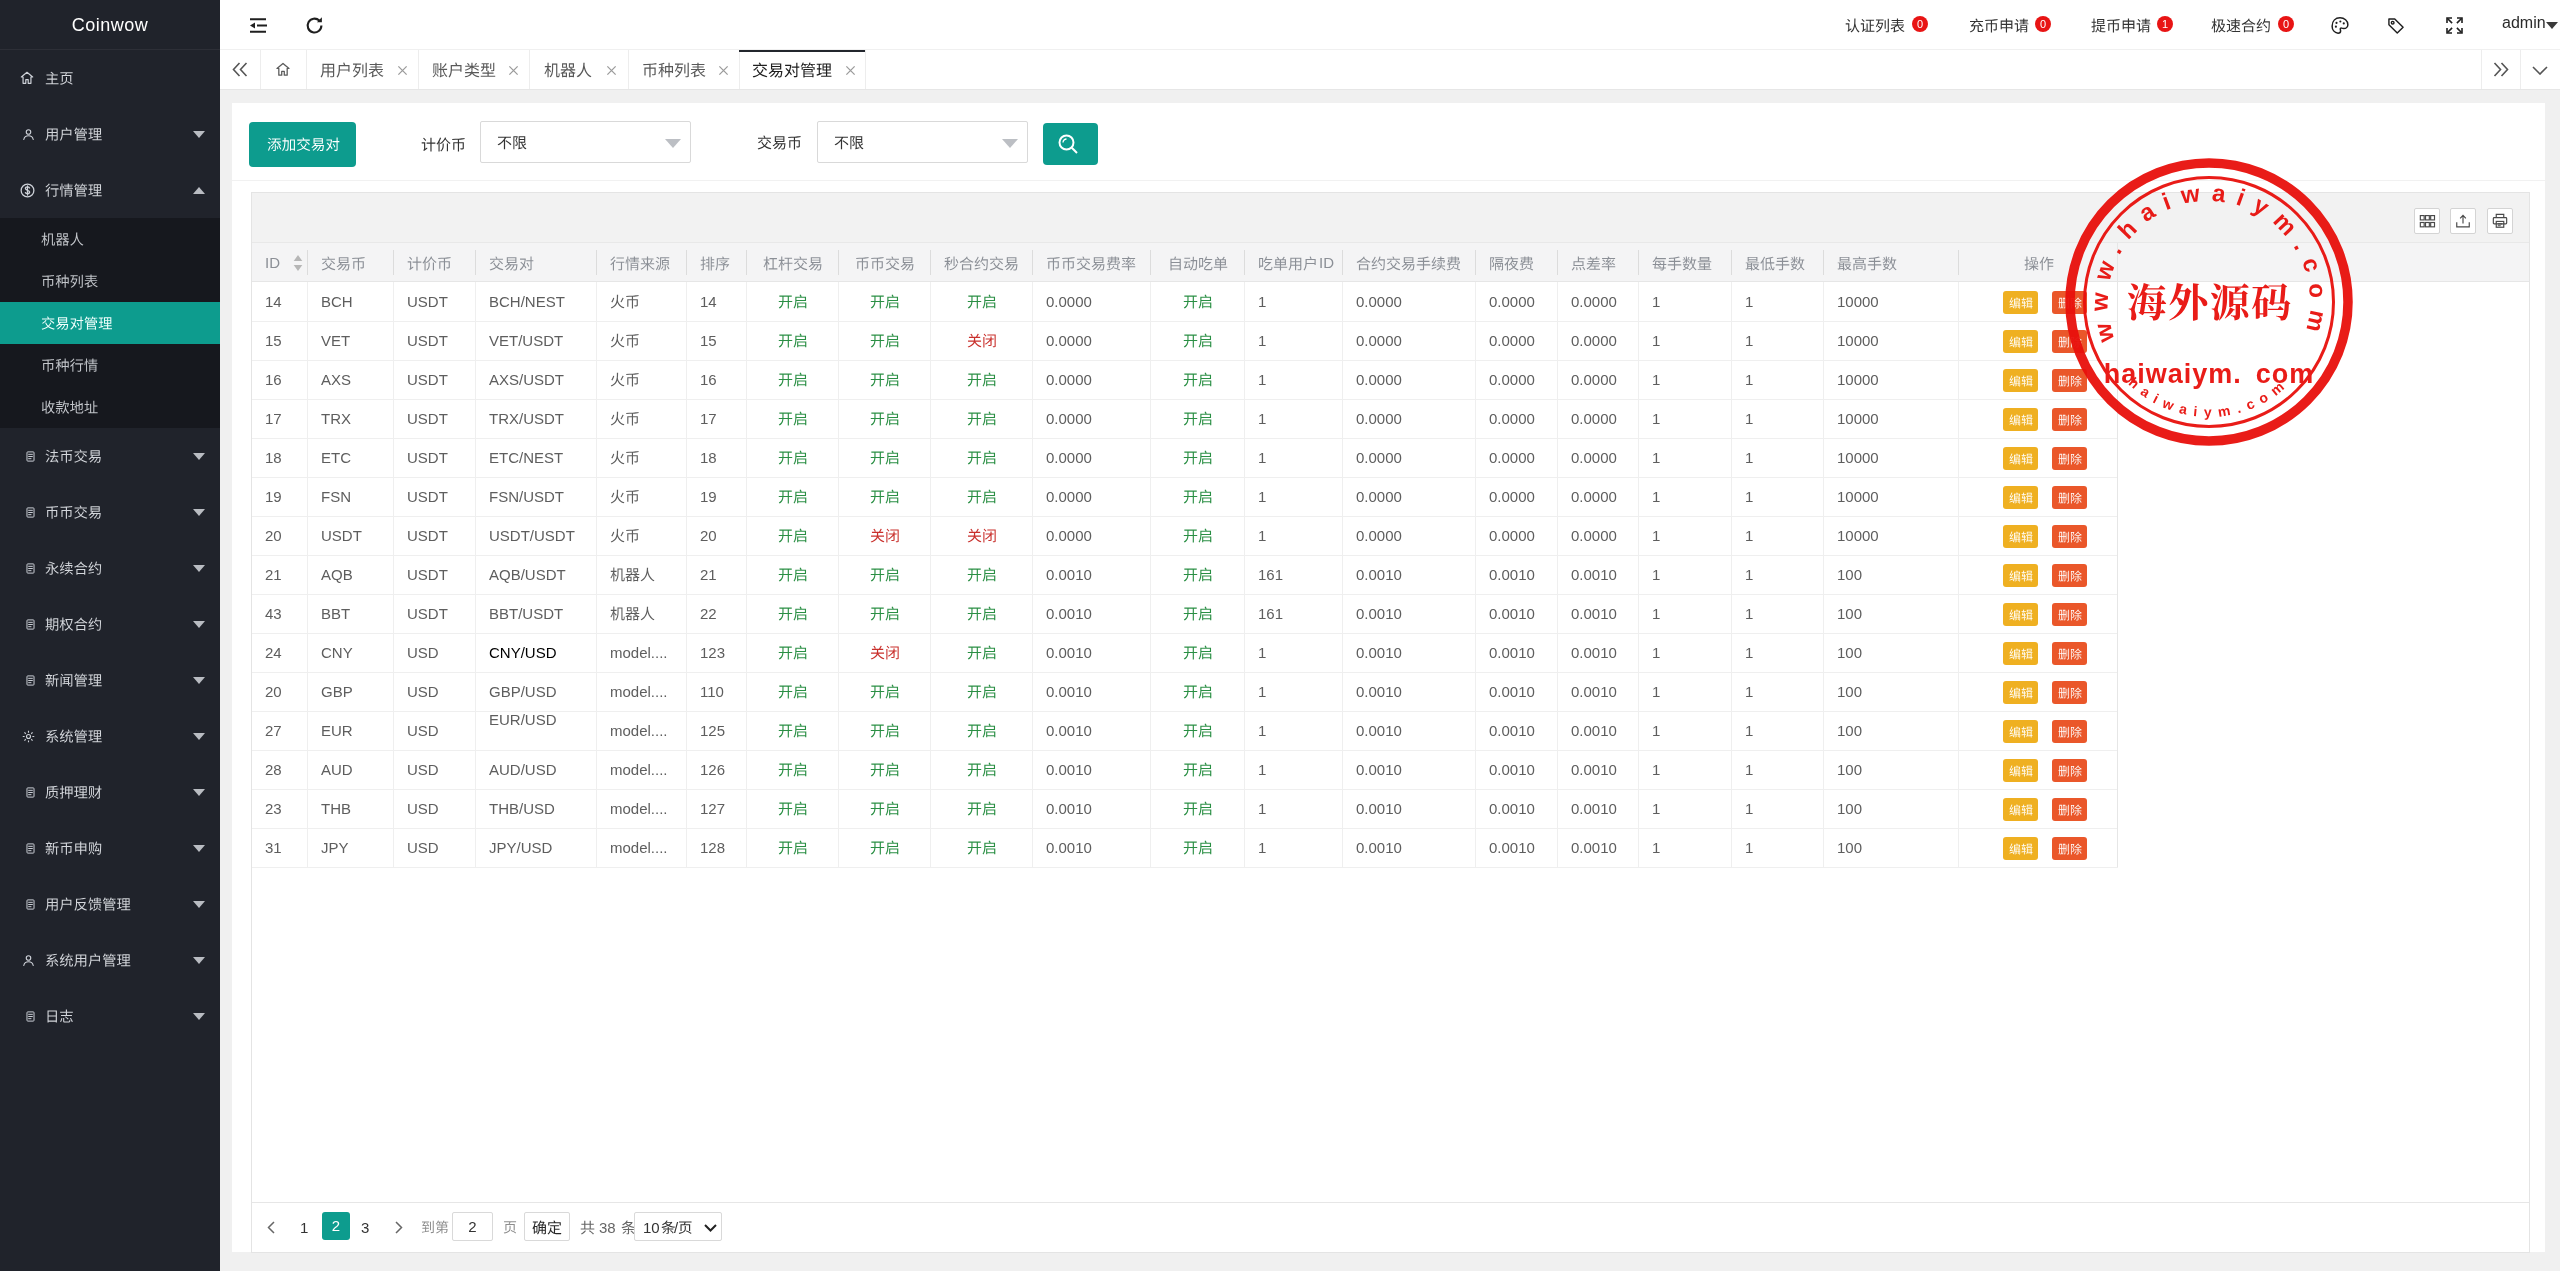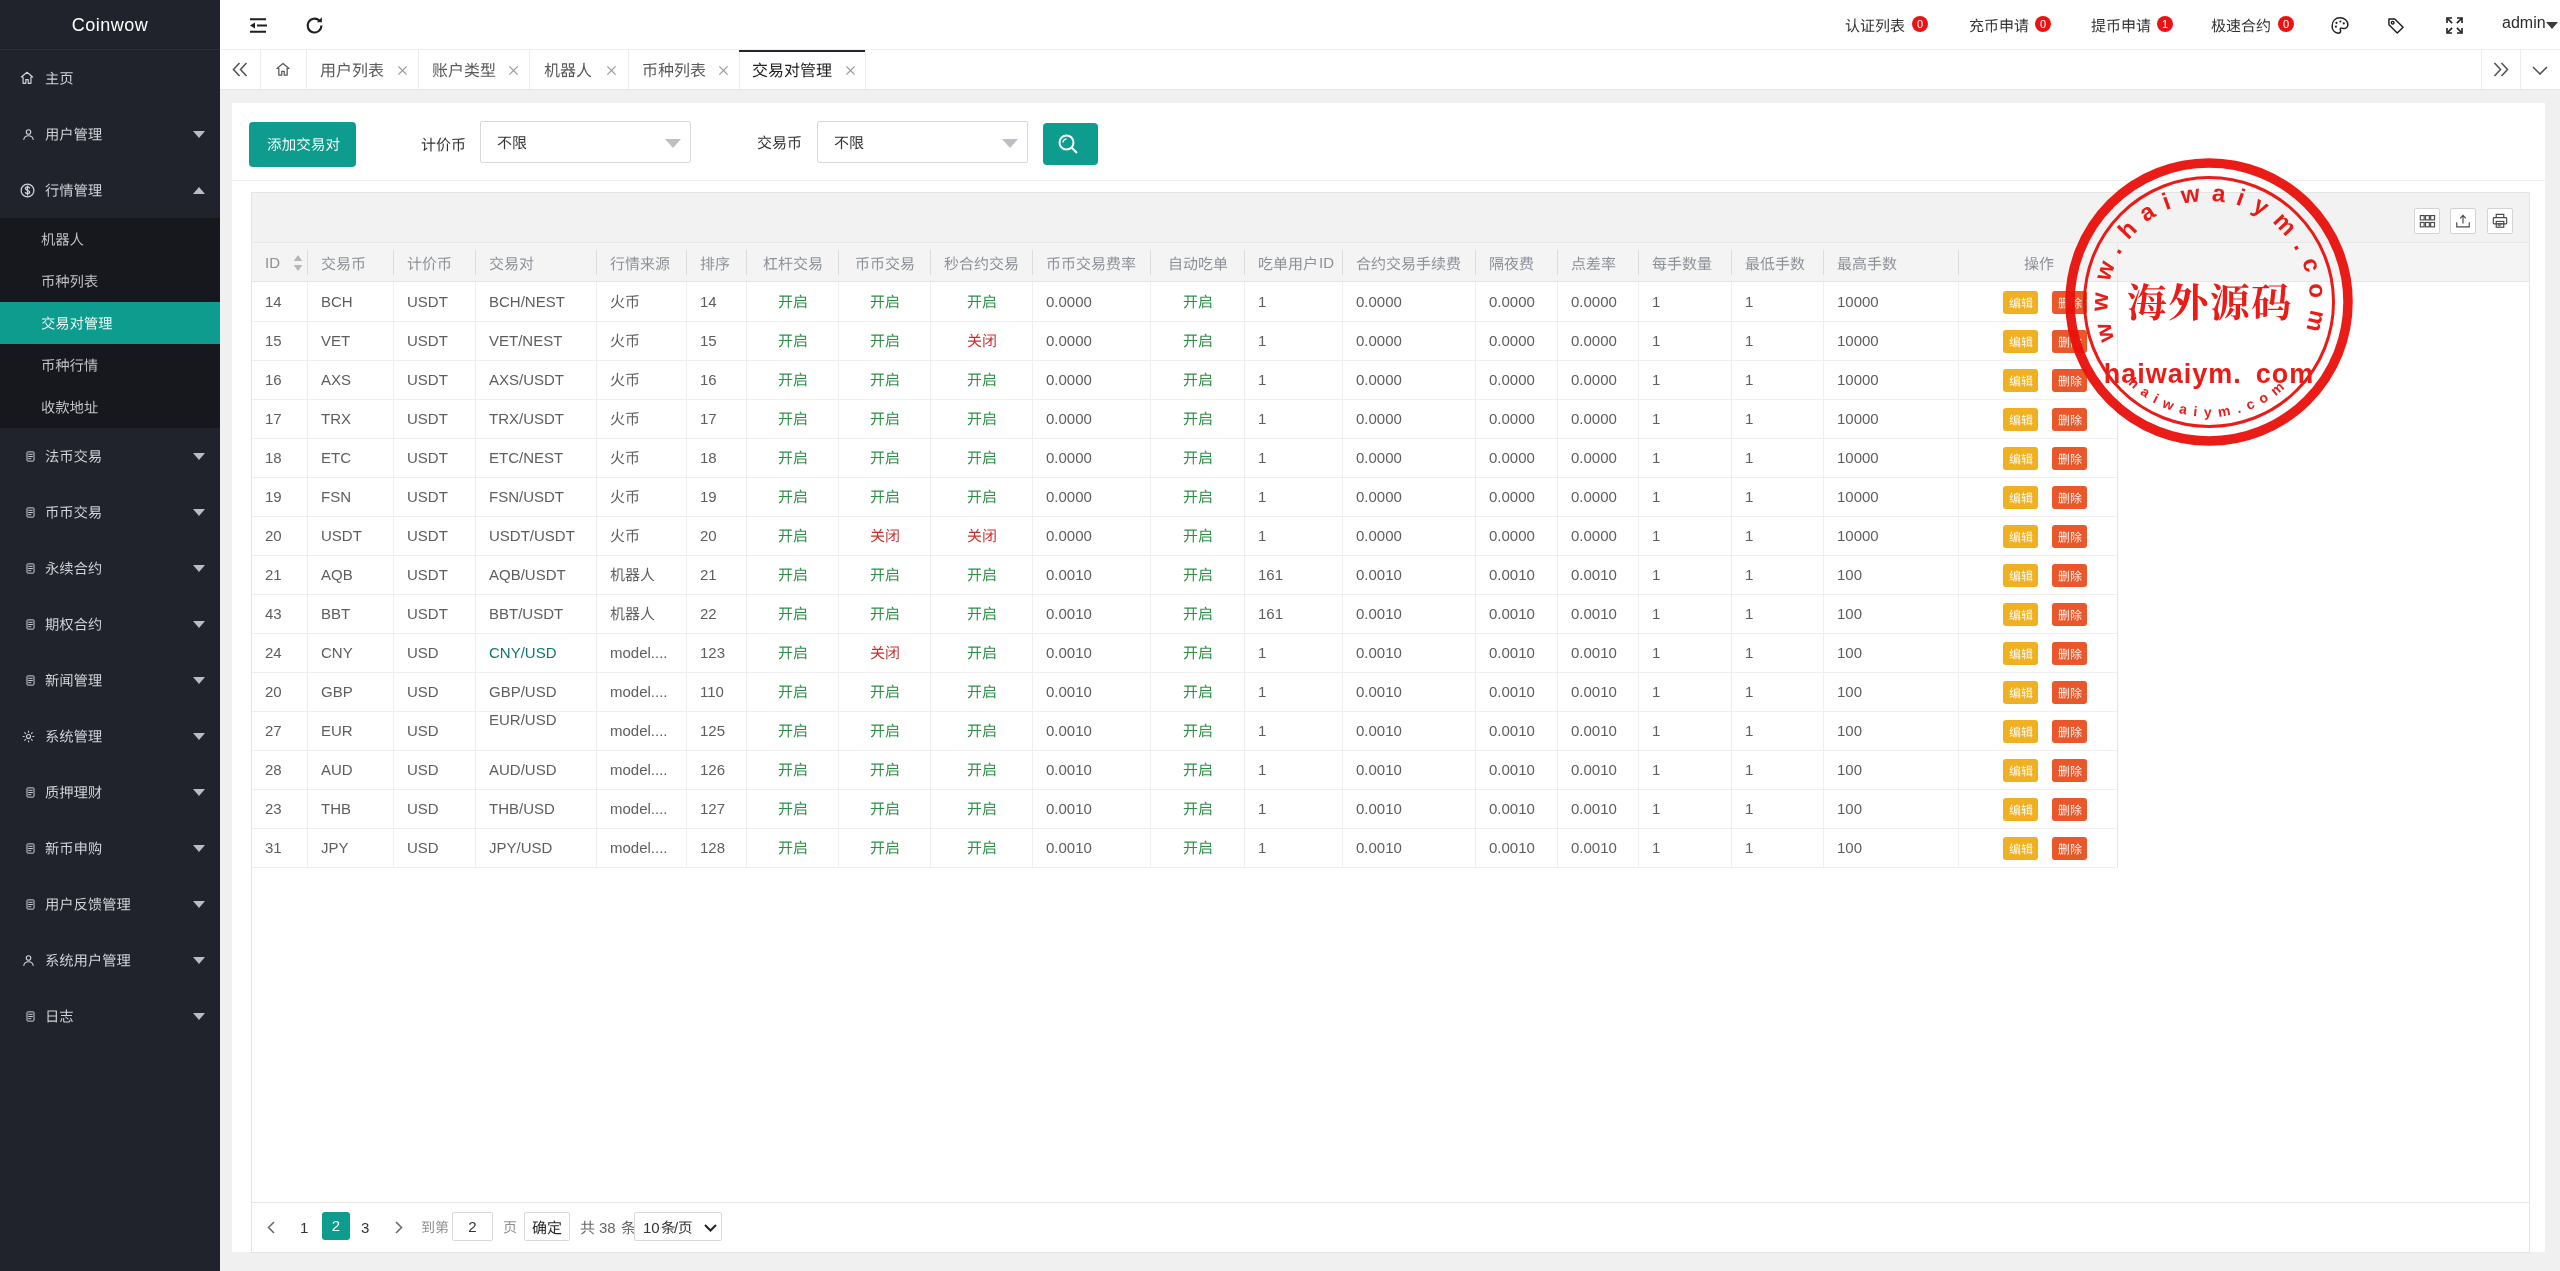--- a/index.html
+++ b/index.html
@@ -718,21 +718,21 @@
 <div class="ab" style="left:307px;top:321px;width:1px;height:39px;background:#efefef"></div>
 <div class="ab cell" style="left:321px;top:321px;height:39px">
     <span style="color:#5e5e5e">VET</span>
   </div>
 <div class="ab" style="left:393px;top:321px;width:1px;height:39px;background:#efefef"></div>
 <div class="ab cell" style="left:407px;top:321px;height:39px">
     <span style="color:#5e5e5e">USDT</span>
   </div>
 <div class="ab" style="left:475px;top:321px;width:1px;height:39px;background:#efefef"></div>
 <div class="ab cell" style="left:489px;top:321px;height:39px">
-    <span style="color:#5e5e5e">VET/NEST</span>
+    <span style="color:#5e5e5e">VET/USDT</span>
   </div>
 <div class="ab" style="left:596px;top:321px;width:1px;height:39px;background:#efefef"></div>
 <div class="ab cell" style="left:610px;top:321px;height:39px">
     <svg class="cj" style="" width="30" height="15" viewBox="0 0 30 15" fill="#5e5e5e">
       <use href="#c706b" transform="translate(0,13.2) scale(0.01500,-0.01500)"></use>
       <use href="#c5e01" transform="translate(15,13.2) scale(0.01500,-0.01500)"></use>
     </svg>
   </div>
 <div class="ab" style="left:686px;top:321px;width:1px;height:39px;background:#efefef"></div>
 <div class="ab cell" style="left:700px;top:321px;height:39px">
@@ -1488,21 +1488,21 @@
 <div class="ab" style="left:307px;top:633px;width:1px;height:39px;background:#efefef"></div>
 <div class="ab cell" style="left:321px;top:633px;height:39px">
     <span style="color:#5e5e5e">CNY</span>
   </div>
 <div class="ab" style="left:393px;top:633px;width:1px;height:39px;background:#efefef"></div>
 <div class="ab cell" style="left:407px;top:633px;height:39px">
     <span style="color:#5e5e5e">USD</span>
   </div>
 <div class="ab" style="left:475px;top:633px;width:1px;height:39px;background:#efefef"></div>
 <div class="ab cell" style="left:489px;top:633px;height:39px">
-    <span style="color:#0f766e">CNY/USD</span>
+    <span style="color:#000000">CNY/USD</span>
   </div>
 <div class="ab" style="left:596px;top:633px;width:1px;height:39px;background:#efefef"></div>
 <div class="ab cell" style="left:610px;top:633px;height:39px">
     <span style="color:#5e5e5e">model....</span>
   </div>
 <div class="ab" style="left:686px;top:633px;width:1px;height:39px;background:#efefef"></div>
 <div class="ab cell" style="left:700px;top:633px;height:39px">
     <span style="color:#5e5e5e">123</span>
   </div>
 <div class="ab" style="left:746px;top:633px;width:1px;height:39px;background:#efefef"></div>

